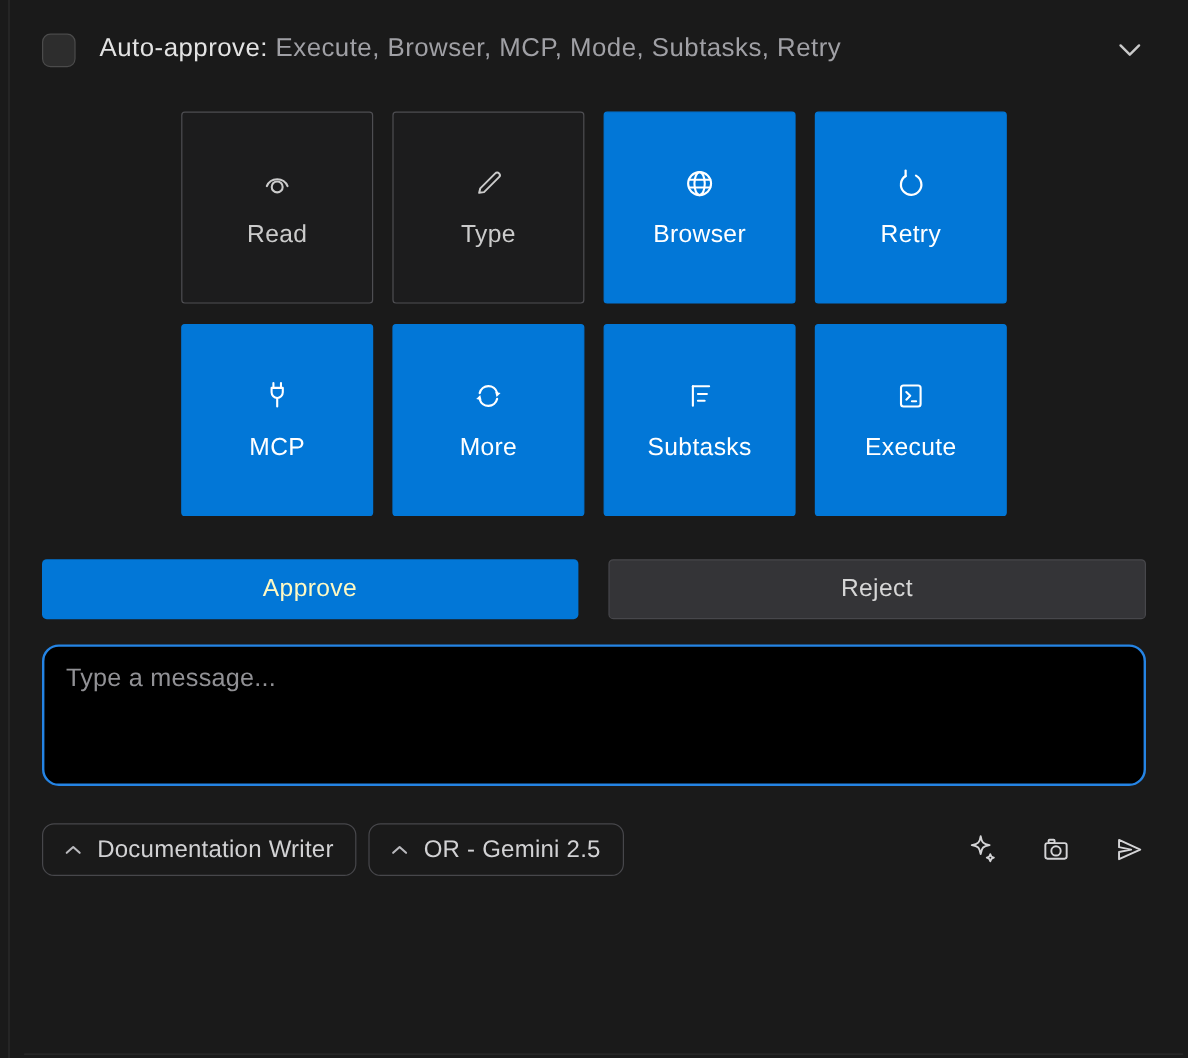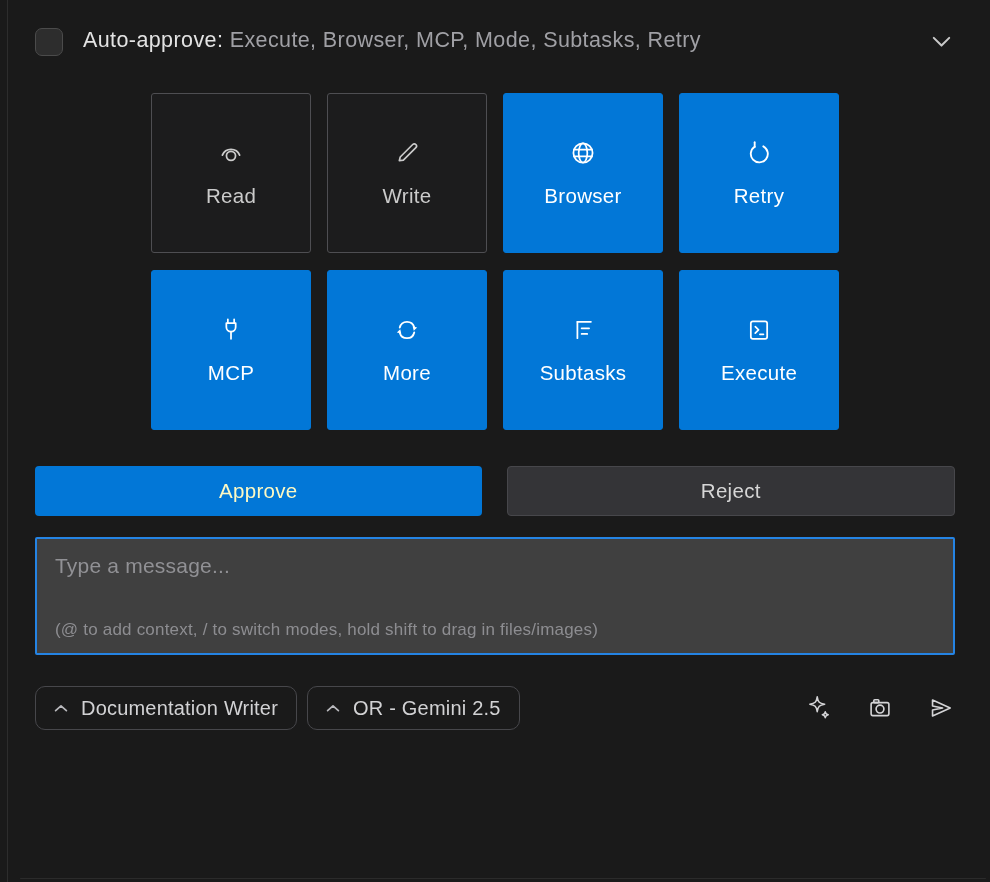--- a/index.html
+++ b/index.html
@@ -54,21 +54,21 @@
   .btn {
     flex:1; height:50px; border-radius:4px; border:none; cursor:pointer;
     font-family:inherit; font-size:20.5px; letter-spacing:0.3px;
   }
   .btn-approve { background:#0277d7; color:#fef9c3; }
   .btn-reject  { background:#343437; color:#d6d6d6; border:1px solid #47474b; }
 
   
   .composer {
     margin-top:21px; height:118px; position:relative;
-    background:#404040; border:2px solid #2584e4; border-radius:2px;
+    background:#000000; border:2px solid #2584e4; border-radius:14px;
     padding:15px 18px; cursor:text;
   }
   .composer .ph-main { font-size:21px; color:#919195; letter-spacing:0.2px; }
   .composer .ph-hint { position:absolute; left:18px; bottom:13px; font-size:17px; color:#8d8d91; letter-spacing:0.2px; }
 
   
   .footer { margin-top:31px; display:flex; align-items:center; }
   .pill {
     height:44px; border:1px solid #47474b; border-radius:10px;
     display:flex; align-items:center; gap:13px; padding:0 18px;
@@ -115,21 +115,21 @@
       </span>
       <span class="tlabel">Read</span>
     </div>
 
     <div class="toggle" data-active="false">
       <span class="ticon">
         <svg viewBox="0 0 24 24" fill="none" stroke="currentColor" stroke-width="1.4" stroke-linecap="round" stroke-linejoin="round">
           <path d="M5.4 18.6 l0.8 -3.2 L16.9 4.7 a1.9 1.9 0 0 1 2.7 2.7 L8.9 18.1 l-3.5 0.5 z"></path>
         </svg>
       </span>
-      <span class="tlabel">Write</span>
+      <span class="tlabel">Type</span>
     </div>
 
     <div class="toggle" data-active="true">
       <span class="ticon">
         <svg viewBox="0 0 24 24" fill="none" stroke="currentColor" stroke-width="1.5" stroke-linecap="round">
           <circle cx="12" cy="12" r="8.2"></circle>
             <ellipse cx="12" cy="12" rx="3.7" ry="8.2"></ellipse>
           <path d="M4.4 9.2 H19.6 M4.4 14.8 H19.6"></path>
         </svg>
       </span>
@@ -194,21 +194,20 @@
 
   </div>
 
   <div class="action-row">
     <button class="btn btn-approve">Approve</button>
     <button class="btn btn-reject">Reject</button>
   </div>
 
   <div class="composer">
     <div class="ph-main">Type a message...</div>
-    <div class="ph-hint">(@ to add context, / to switch modes, hold shift to drag in files/images)</div>
   </div>
 
   <div class="footer">
     <div class="pill">
       <span class="caret">
         <svg viewBox="0 0 13 8" width="14" height="9" fill="none" stroke="currentColor" stroke-width="1.6" stroke-linecap="round" stroke-linejoin="round">
             <path d="M1.5 6 L6.5 1.5 L11.5 6"></path>
           </svg>
       </span>
       <span>Documentation Writer</span>

